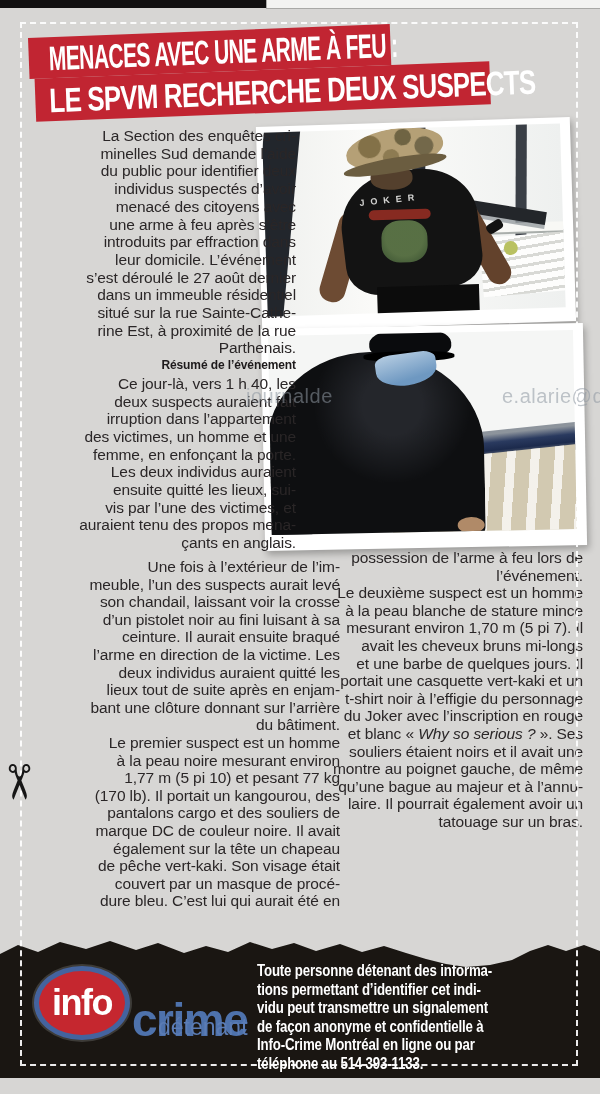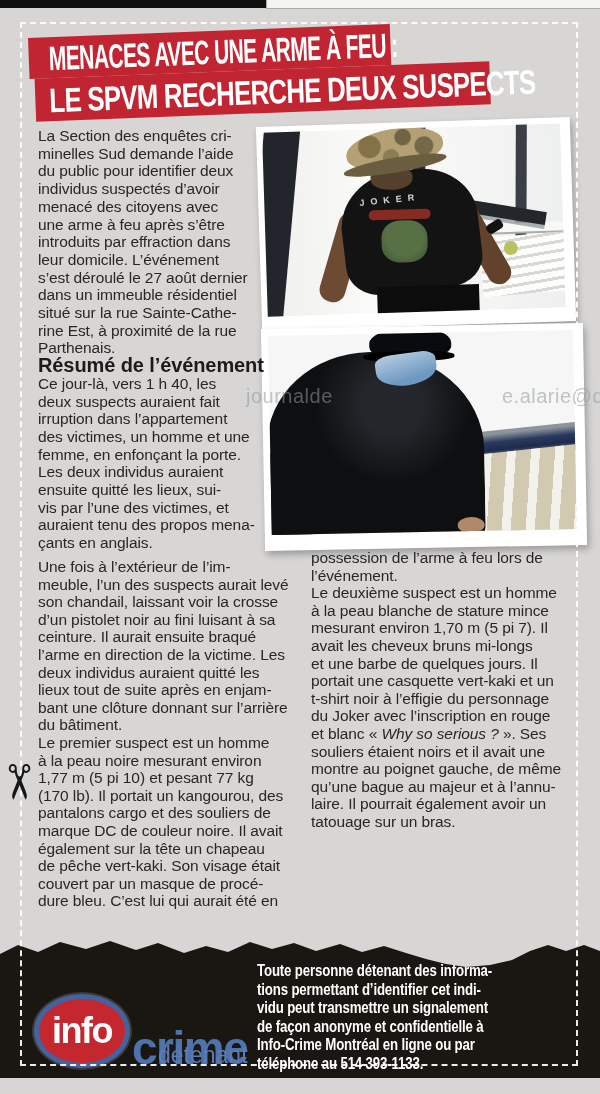--- a/index.html
+++ b/index.html
@@ -19,22 +19,22 @@
   .headline{position:absolute;left:28px;top:38px;transform:rotate(-2.2deg);transform-origin:0 0;z-index:6;}
   .hl-bar{background:#c12532;position:relative;overflow:visible;}
   .hl-bar1{width:362px;height:41px;}
   .hl-bar2{width:455px;height:43px;margin-left:5px;}
   .hl-text{position:absolute;left:20px;top:2px;white-space:nowrap;color:#fff;font-weight:bold;font-size:34px;letter-spacing:-1px;transform-origin:0 50%;}
   .hl-bar1 .hl-text{transform:scaleX(.62);}
   .hl-bar2 .hl-text{transform:scaleX(.76);left:14px;top:3px;}
 
   
   .pre{white-space:pre-line;}
-  .body-txt{font-size:15.5px;line-height:17.7px;color:#2a2627;letter-spacing:-0.1px;z-index:5;position:absolute;}
-  .body-txt h3{font-size:20px;line-height:17.7px;margin:0;color:#1d1a1b;font-weight:bold;}
+  .body-txt{font-size:15.5px;line-height:17.7px;color:#2a2627;letter-spacing:-0.1px;z-index:5;position:absolute;text-align:right;}
+  .body-txt h3{font-size:12px;line-height:17.7px;margin:0;color:#1d1a1b;font-weight:bold;}
   .colA{left:38px;top:127px;width:258px;}
   .colB{left:38px;top:558px;width:302px;line-height:17.6px;}
   .colB.body-txt, .colB .pre{line-height:17.6px;}
   .col2{left:311px;top:549px;width:272px;line-height:17.6px;}
 
   
   .reward{position:absolute;left:311px;top:847px;width:258px;box-sizing:border-box;background:#c12532;color:#fff;padding:11px 12px 10px 13px;z-index:5;}
   .reward .pre{font-weight:bold;font-size:14.3px;line-height:14.9px;letter-spacing:-0.2px;}
 
   
@@ -76,21 +76,21 @@
   .s2-hand{left:61%;top:93%;width:9%;height:8%;background:#b08a68;border-radius:50%;}
 
   
   .wm{position:absolute;top:385px;z-index:8;font-size:20px;color:#8f98a2;opacity:.55;letter-spacing:.5px;}
   .wm1{left:238px;margin-left:8px;}
   .wm2{left:502px;}
 
   
   .footer{position:absolute;left:0;top:936px;width:600px;height:142px;background:#1a1612;z-index:9;
     clip-path:polygon(0px 18px,18px 9px,38px 16px,60px 6px,86px 13px,110px 5px,136px 14px,158px 7px,184px 17px,206px 10px,228px 16px,250px 6px,272px 13px,294px 7px,316px 15px,340px 8px,362px 16px,384px 10px,406px 17px,426px 23px,446px 28px,466px 31px,490px 29px,512px 24px,530px 15px,548px 9px,566px 15px,584px 9px,600px 15px,600px 142px,0px 142px);}
-  .logo{position:absolute;left:34px;top:56px;width:220px;height:90px;}
+  .logo{position:absolute;left:34px;top:28px;width:220px;height:90px;}
   .logo-circle{position:absolute;left:0;top:2px;width:96px;height:74px;background:#c5272f;border:5px solid #44639e;border-radius:50%;box-sizing:border-box;display:flex;align-items:center;justify-content:center;box-shadow:0 0 0 2px rgba(220,225,230,.18);}
   .logo-info{color:#fff;font-weight:bold;font-size:36px;letter-spacing:-1.5px;}
   .logo-crime{position:absolute;left:98px;top:8px;color:#4e72ac;font-weight:bold;font-size:46px;letter-spacing:-1.5px;line-height:1;margin-top:25px;}
   .logo-city{position:absolute;left:124px;top:50px;color:#5b7cb4;font-size:23px;letter-spacing:0;}
   .footer-text{position:absolute;left:257px;top:26px;width:332px;color:#fff;font-weight:bold;font-size:17px;line-height:18.5px;transform:scaleX(.78);transform-origin:0 0;letter-spacing:-0.2px;}
 </style>
 </head>
 <body>
 
 <div id="page">

